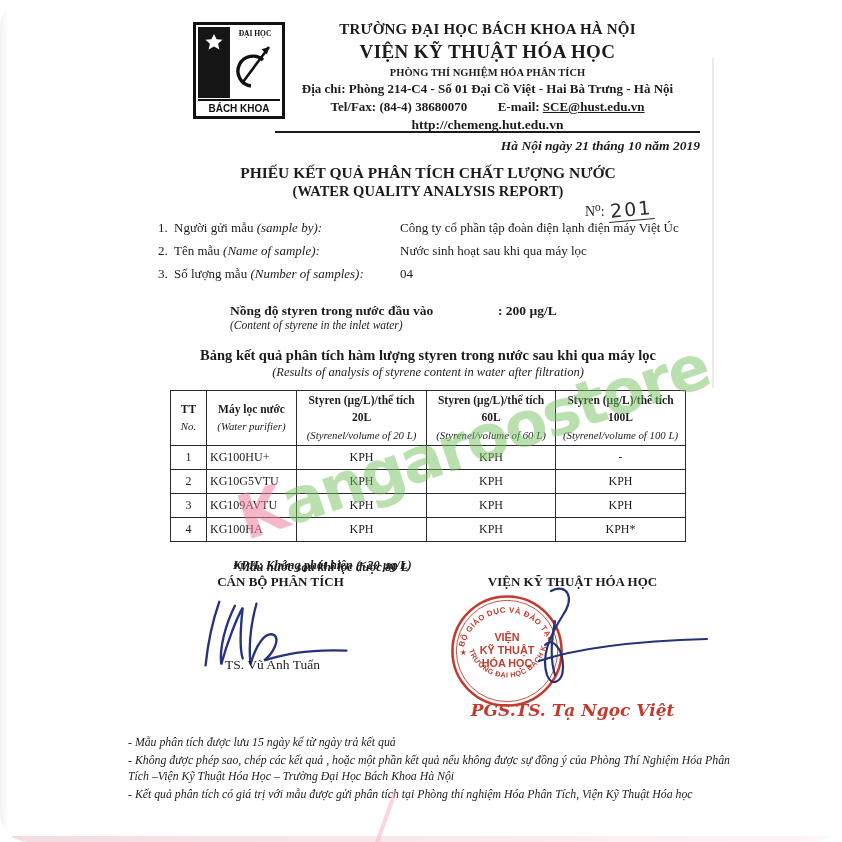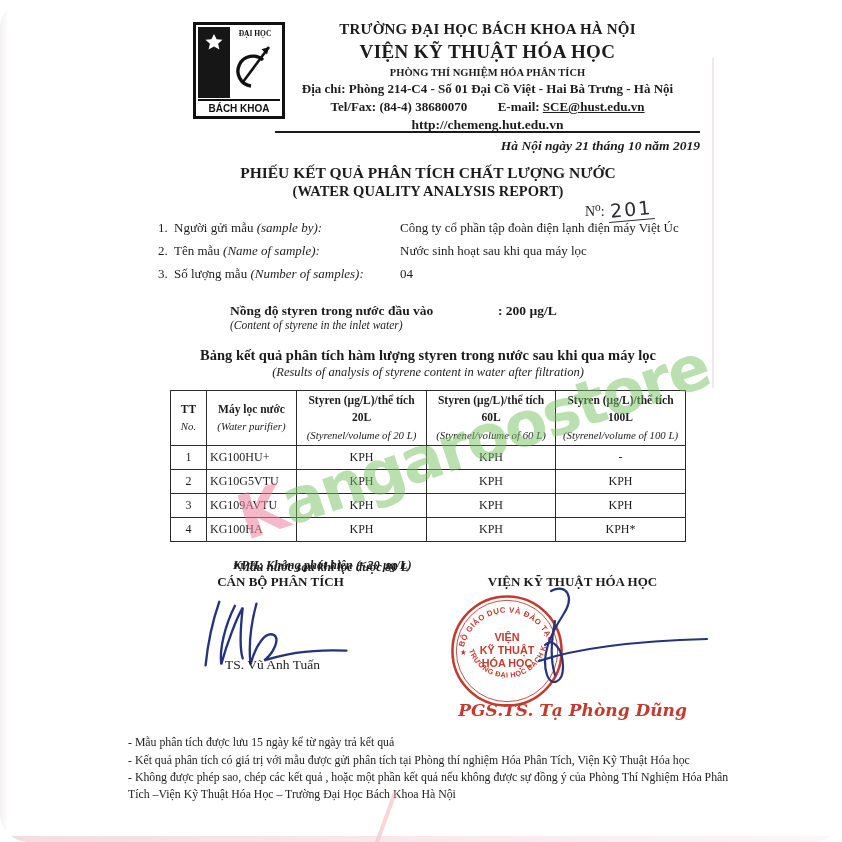--- a/index.html
+++ b/index.html
@@ -80,21 +80,21 @@
   .sig-title-left{left:198px;top:574px;width:165px;font-size:13px;}
   .sig-title-right{left:470px;top:574px;width:205px;font-size:13px;}
   .sig-name-left{left:190px;top:657px;width:165px;font-size:13.5px;}
   .sig-role{left:470px;top:686px;width:205px;font-size:12.5px;color:#c23b2e;}
   .sig-name-right{left:455px;top:700px;width:235px;font-size:17px;color:#c23b2e;font-style:italic;font-weight:bold;font-family:"DejaVu Serif",serif;}
   .stamp-svg{left:448px;top:592px;}
   .sigL-svg{left:190px;top:592px;}
   .sigR-svg{left:455px;top:583px;}
 
   
-  .footnotes{left:128px;top:734px;width:604px;font-size:11.8px;line-height:1.4;}
+  .footnotes{left:128px;top:734px;width:604px;font-size:11.8px;font-style:italic;line-height:1.4;}
   .footnotes div{margin-bottom:1px;}
 
   
   .watermark{
     left:227px;top:410px;width:500px;height:62px;
     transform:rotate(-18.5deg);
     font-family:"DejaVu Sans",sans-serif;font-weight:bold;
     font-size:62px;line-height:62px;letter-spacing:-2px;
     pointer-events:none;white-space:nowrap;
   }
@@ -275,26 +275,26 @@
   </svg>
 
   <svg class="abs sigR-svg" width="260" height="110" viewBox="0 0 260 110">
     <g fill="none" stroke="#26337a" stroke-width="2.2" stroke-linecap="round">
       <path d="M96 8 C112 0 120 14 108 32 C94 54 86 74 92 92 C96 104 108 100 108 84 C108 66 98 54 90 62"></path>
       <path d="M100 38 C96 58 95 76 100 92"></path>
       <path d="M84 78 C120 66 180 58 252 56"></path>
     </g>
   </svg>
 
-  <div class="abs sig-name-right ctr">PGS.TS. Tạ Phòng Dũng</div>
+  <div class="abs sig-name-right ctr">PGS.TS. Tạ Ngọc Việt</div>
 
   <div class="abs footnotes">
     <div>- Mẫu phân tích được lưu 15 ngày kể từ ngày trả kết quả</div>
+    <div>- Không được phép sao, chép các kết quả , hoặc một phần kết quả nếu không được sự đồng ý của Phòng Thí Nghiệm Hóa Phân Tích –Viện Kỹ Thuật Hóa Học  – Trường Đại Học Bách Khoa Hà Nội</div>
     <div>- Kết quả phân tích có giá trị với mẫu được gửi phân tích tại Phòng thí nghiệm Hóa Phân Tích, Viện Kỹ Thuật Hóa học</div>
-    <div>- Không được phép sao, chép các kết quả , hoặc một phần kết quả nếu không được sự đồng ý của Phòng Thí Nghiệm Hóa Phân Tích –Viện Kỹ Thuật Hóa Học  – Trường Đại Học Bách Khoa Hà Nội</div>
   </div>
 
   <div class="abs watermark">
     <span class="wm-k">K</span><span class="wm-rest">angaroostore</span>
   </div>
 
   <div class="abs fold-line"></div>
   <div class="abs pink-streak"></div>
   <div class="abs bottom-band"></div>
   <div class="abs left-band"></div>

